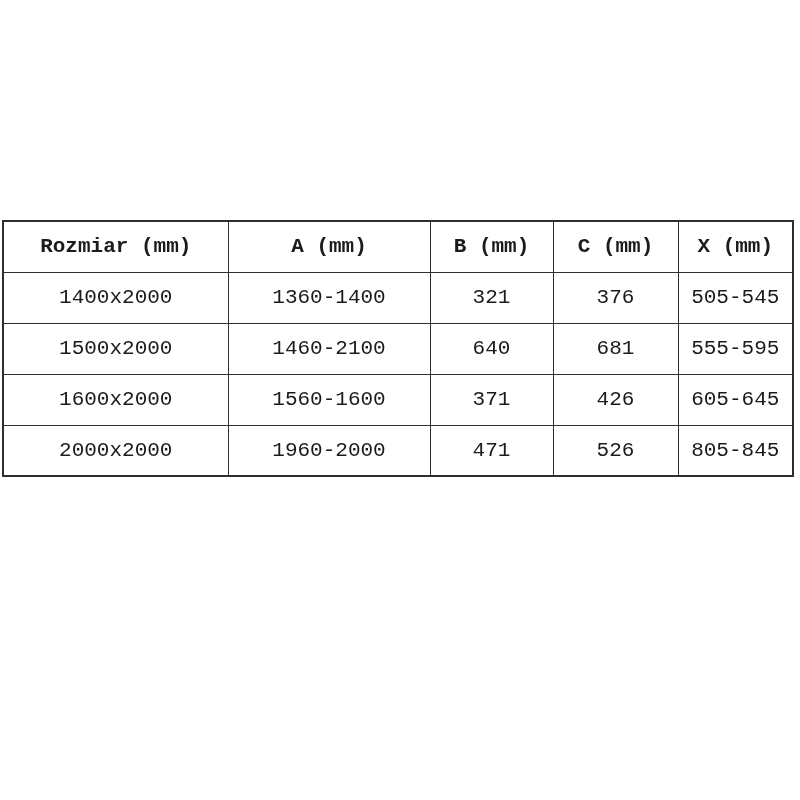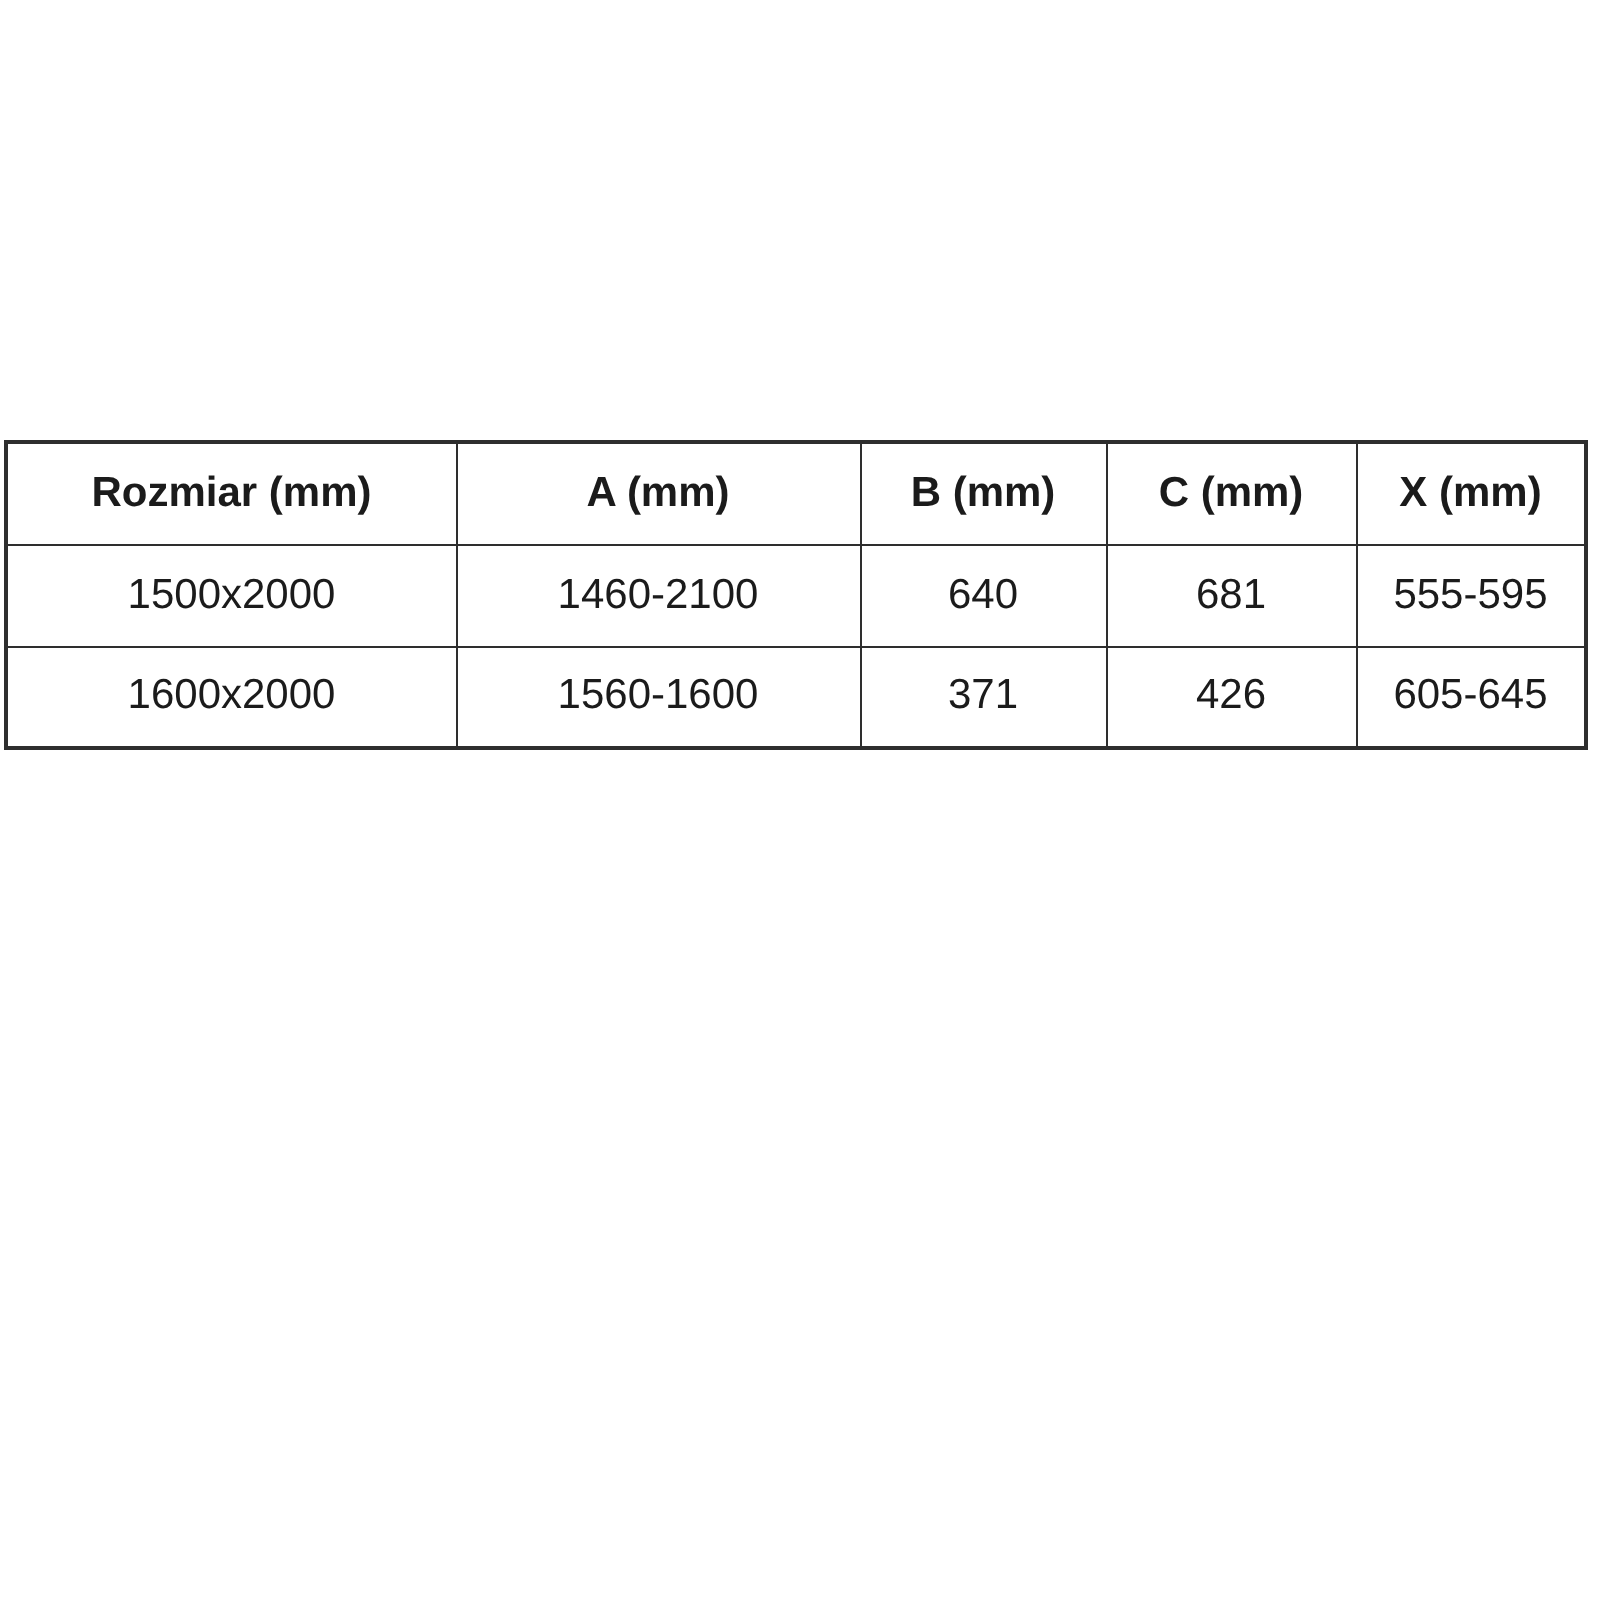--- a/index.html
+++ b/index.html
@@ -22,20 +22,21 @@
     background: var(--background);
   }
   table.size-table {
     position: absolute;
     left: 2px;
     top: 220px;
     width: 790px;
     border-collapse: collapse;
     table-layout: fixed;
     border: 2px solid var(--border);
+    font-family: Liberation Mono, monospace;
   }
   table.size-table th,
   table.size-table td {
     border: 1px solid var(--border);
     text-align: center;
     vertical-align: middle;
     color: var(--text);
     font-size: 21px;
     height: 51px;
     padding: 0;
@@ -65,28 +66,42 @@
       <tr>
         <th>Rozmiar (mm)</th>
         <th>A (mm)</th>
         <th>B (mm)</th>
         <th>C (mm)</th>
         <th>X (mm)</th>
       </tr>
     </thead>
     <tbody>
       <tr>
+        <td>1400x2000</td>
+        <td>1360-1400</td>
+        <td>321</td>
+        <td>376</td>
+        <td>505-545</td>
+      </tr>
+      <tr>
         <td>1500x2000</td>
         <td>1460-2100</td>
         <td>640</td>
         <td>681</td>
         <td>555-595</td>
       </tr>
       <tr>
         <td>1600x2000</td>
         <td>1560-1600</td>
         <td>371</td>
         <td>426</td>
         <td>605-645</td>
       </tr>
+      <tr>
+        <td>2000x2000</td>
+        <td>1960-2000</td>
+        <td>471</td>
+        <td>526</td>
+        <td>805-845</td>
+      </tr>
     </tbody>
   </table>
 </div>
 
 </body></html>

